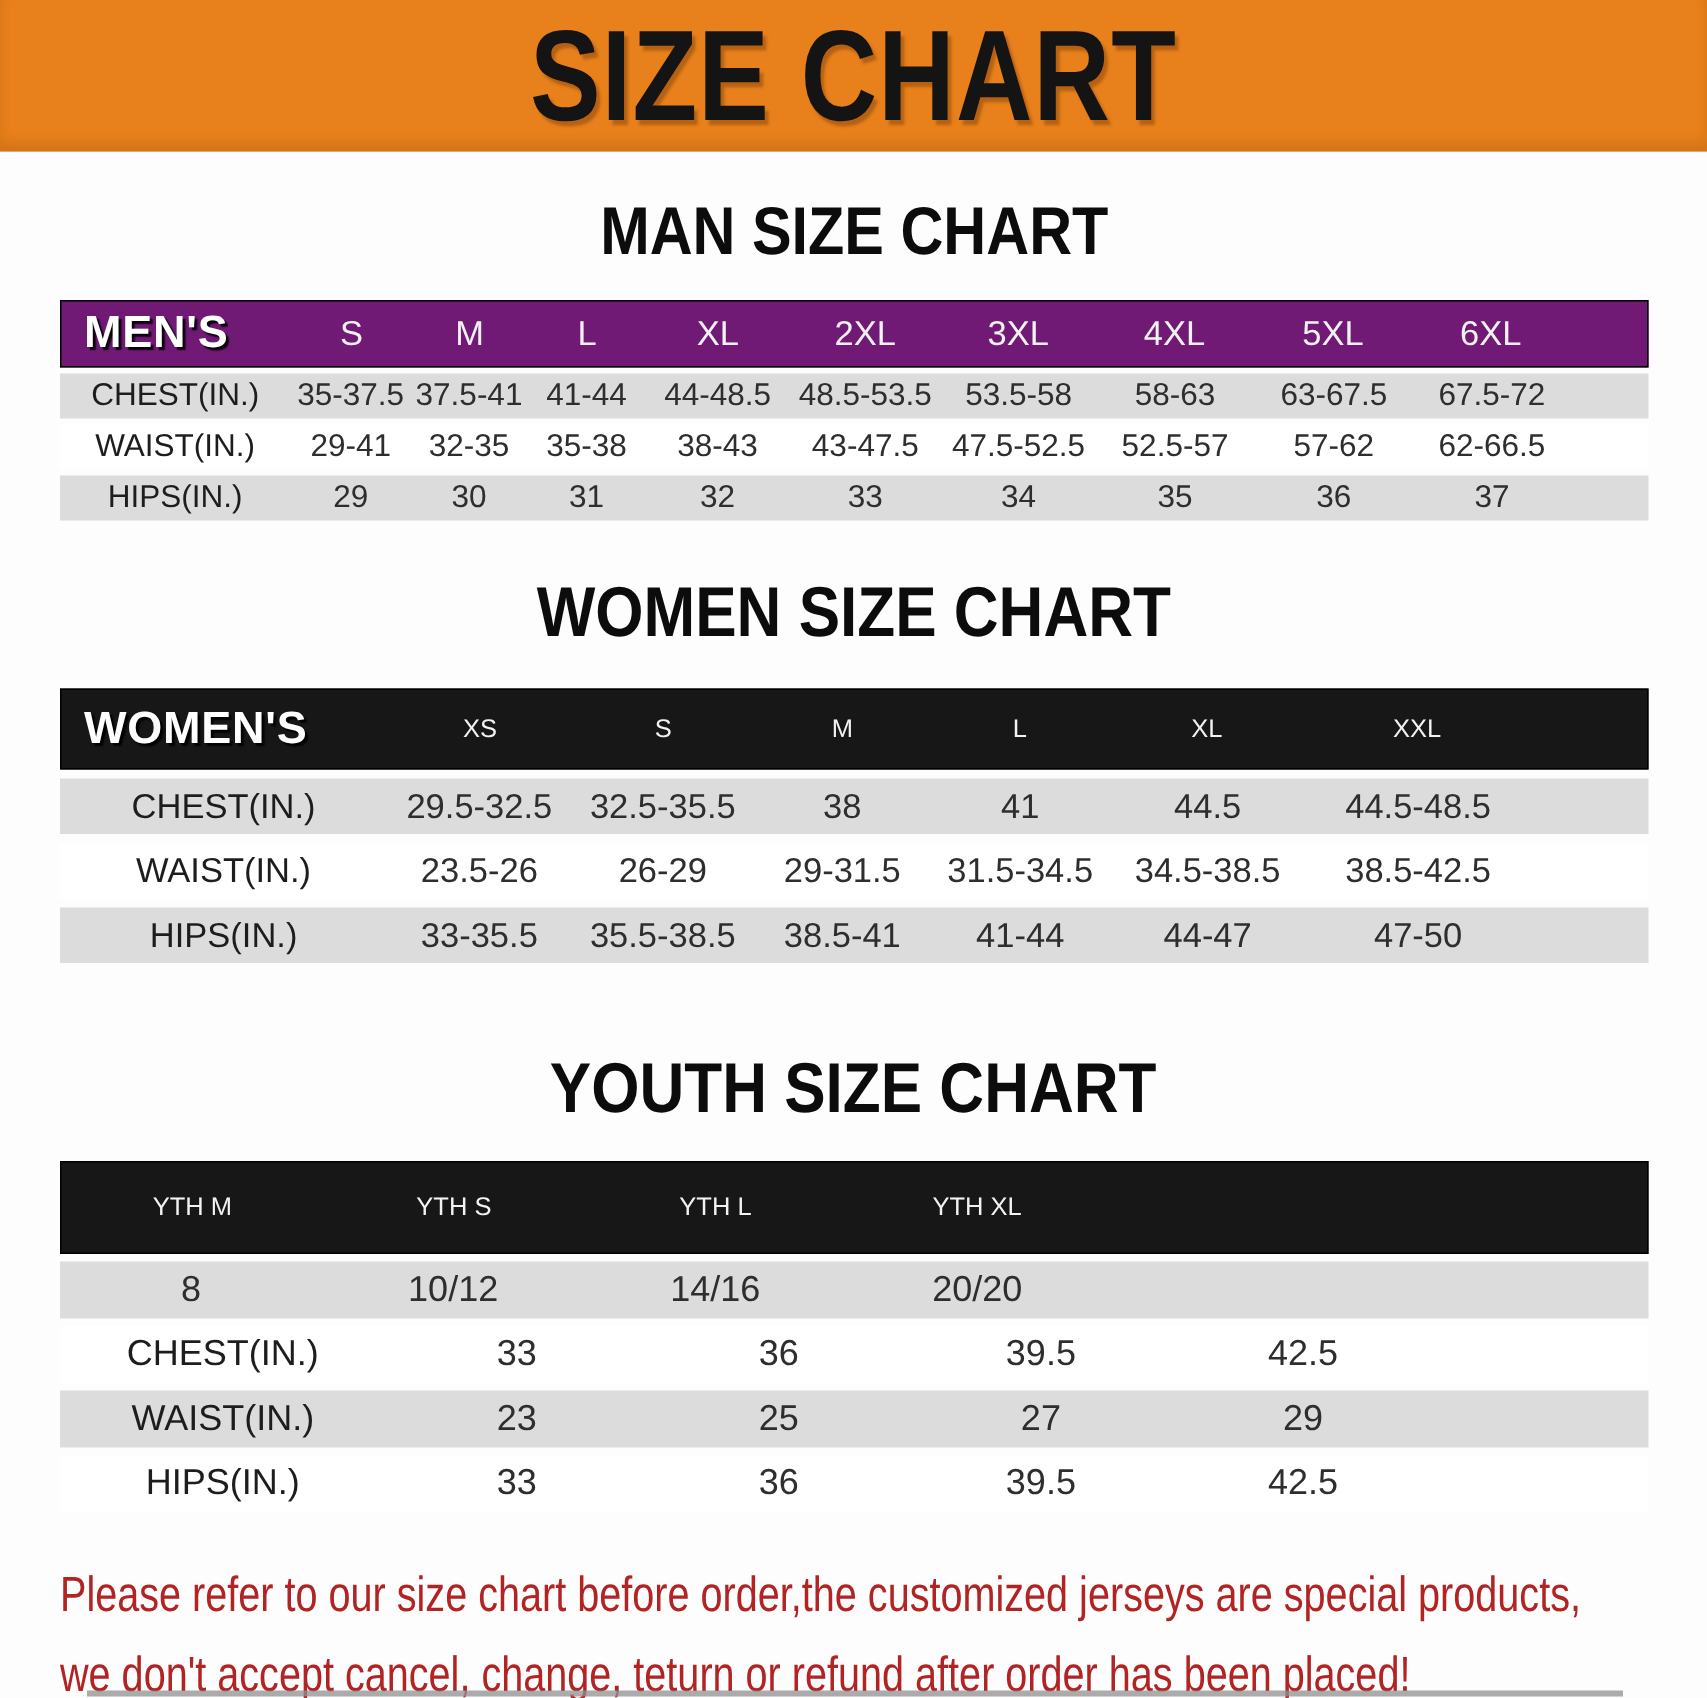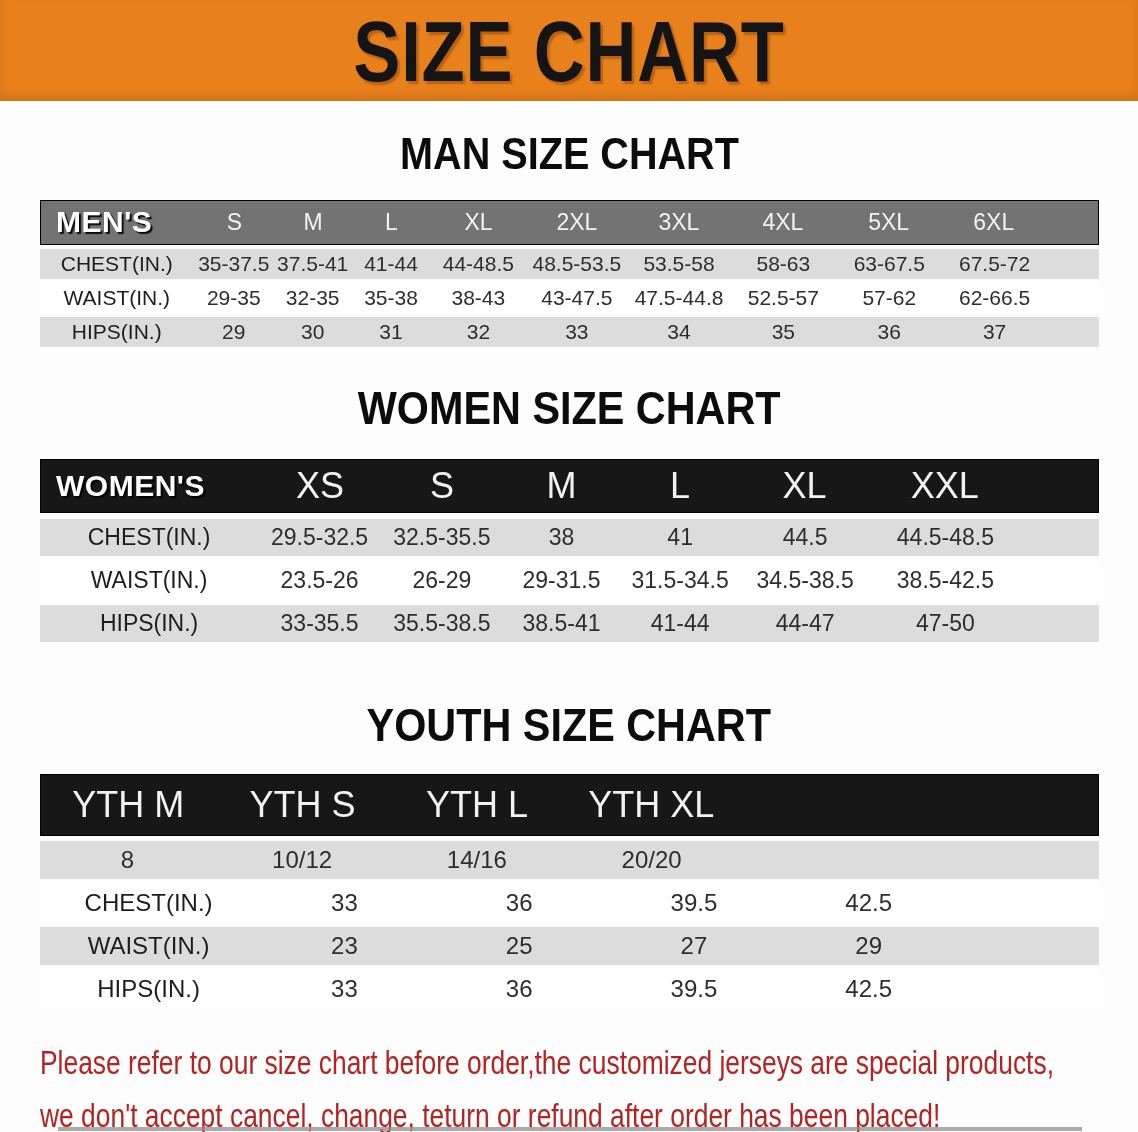--- a/index.html
+++ b/index.html
@@ -51,21 +51,21 @@
   .t1 .thead { height:54px; }
   .t2 .thead { height:62px; }
 
   .tlabel {
     font-weight:bold; font-size:30px; padding-left:15px;
     box-sizing:border-box; letter-spacing:0.5px;
     text-shadow:2px 2px 1px rgba(0,0,0,0.9);
     white-space:nowrap;
   }
   .hcell { text-align:center; font-size:23px; color:#f2f2f2; }
-  .t1 .hcell, .t2 .hcell { font-size:36px; }
+  .t1 .hcell, .t2 .hcell { font-size:17px; }
 
   .trow { display:flex; align-items:center; }
   .t0 .trow { height:30px; margin-top:4px; font-size:21px; }
   .t1 .trow { height:37px; margin-top:6px; font-size:23px; }
   .t2 .trow { height:38px; margin-top:5px; font-size:24px; }
   .trow.shade { background:#dcdcdc; }
   .trow.plain { background:#ffffff; }
   .rlabel { text-align:center; color:#1d1d1d; white-space:nowrap; }
   .cell   { text-align:center; color:#2e2e2e; white-space:nowrap; }
 
@@ -84,21 +84,21 @@
 </style>
 </head>
 <body>
 
 <div class="banner" style="background: rgb(232, 128, 27);">
   <div class="banner-title">SIZE CHART</div>
 </div>
 
 <h2 class="sec-heading h0"><span>MAN SIZE CHART</span></h2>
 <div class="size-table t0">
-  <div class="thead" style="background: #737373;">
+  <div class="thead" style="background: #701a75;">
     <span class="tlabel" style="width: 14.5%;">MEN'S</span>
   <span class="hcell" style="width: 7.6%;">S</span>
       <span class="hcell" style="width: 7.3%;">M</span>
       <span class="hcell" style="width: 7.5%;">L</span>
       <span class="hcell" style="width: 9%;">XL</span>
       <span class="hcell" style="width: 9.6%;">2XL</span>
       <span class="hcell" style="width: 9.7%;">3XL</span>
       <span class="hcell" style="width: 10%;">4XL</span>
       <span class="hcell" style="width: 10%;">5XL</span>
       <span class="hcell" style="width: 9.9%;">6XL</span>
@@ -111,26 +111,26 @@
         <span class="cell" style="width: 7.5%;">41-44</span>
         <span class="cell" style="width: 9%;">44-48.5</span>
         <span class="cell" style="width: 9.6%;">48.5-53.5</span>
         <span class="cell" style="width: 9.7%;">53.5-58</span>
         <span class="cell" style="width: 10%;">58-63</span>
         <span class="cell" style="width: 10%;">63-67.5</span>
         <span class="cell" style="width: 9.9%;">67.5-72</span>
       </div>
       <div class="trow plain">
         <span class="rlabel" style="width: 14.5%;">WAIST(IN.)</span>
-        <span class="cell" style="width: 7.6%;">29-35</span>
+        <span class="cell" style="width: 7.6%;">29-41</span>
         <span class="cell" style="width: 7.3%;">32-35</span>
         <span class="cell" style="width: 7.5%;">35-38</span>
         <span class="cell" style="width: 9%;">38-43</span>
         <span class="cell" style="width: 9.6%;">43-47.5</span>
-        <span class="cell" style="width: 9.7%;">47.5-44.8</span>
+        <span class="cell" style="width: 9.7%;">47.5-52.5</span>
         <span class="cell" style="width: 10%;">52.5-57</span>
         <span class="cell" style="width: 10%;">57-62</span>
         <span class="cell" style="width: 9.9%;">62-66.5</span>
       </div>
       <div class="trow shade" style="background: rgb(220, 220, 220);">
         <span class="rlabel" style="width: 14.5%;">HIPS(IN.)</span>
         <span class="cell" style="width: 7.6%;">29</span>
         <span class="cell" style="width: 7.3%;">30</span>
         <span class="cell" style="width: 7.5%;">31</span>
         <span class="cell" style="width: 9%;">32</span>

